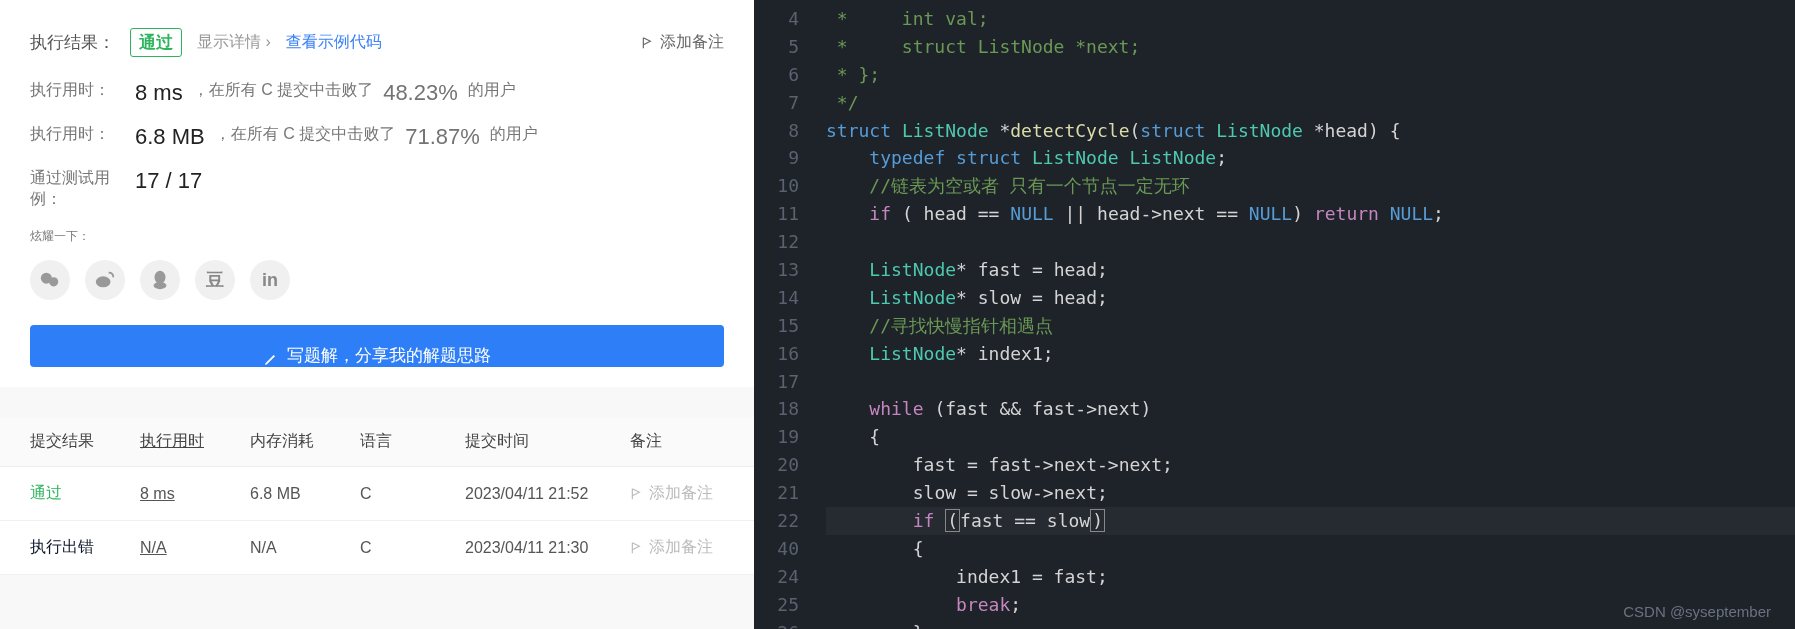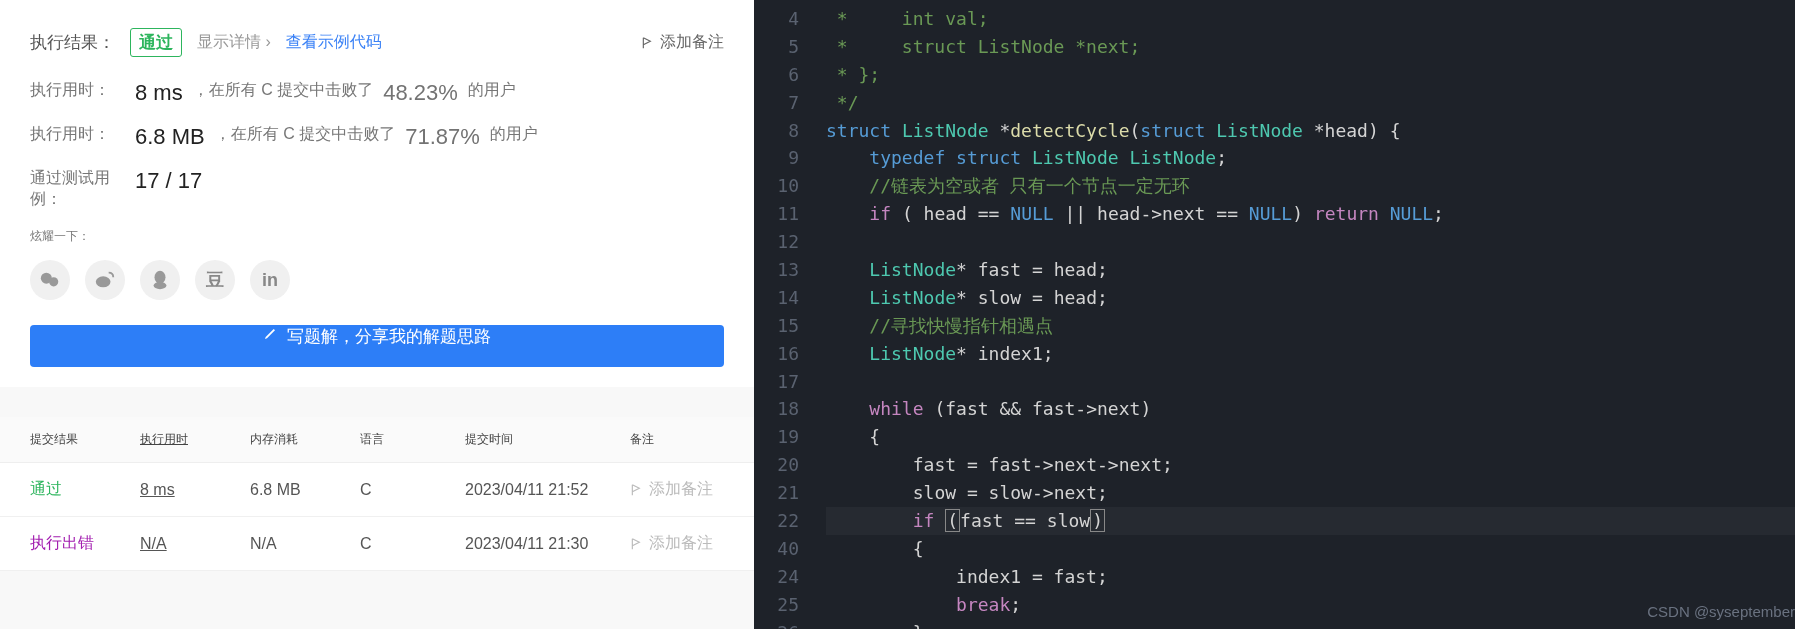--- a/index.html
+++ b/index.html
@@ -15,53 +15,53 @@
 .add-note-top { margin-left: auto; color: #666; font-size: 16px; cursor: pointer; display: flex; align-items: center; gap: 5px; }
 .flag-icon { width: 14px; height: 14px; }
 .metric-row { display: flex; align-items: flex-start; gap: 10px; margin-bottom: 18px; color: #555; font-size: 16px; }
 .metric-label { width: 95px; color: #777; }
 .metric-value { font-size: 22px; font-weight: 500; color: #222; }
 .metric-desc { color: #777; font-size: 16px; }
 .metric-percent { font-size: 22px; color: #737373; font-weight: 500; }
 .share-label { color: #777; font-size: 12px; margin-bottom: 15px; }
 .share-icons { display: flex; gap: 15px; margin-bottom: 25px; }
 .share-icon { width: 40px; height: 40px; border-radius: 50%; background: #f0f0f0; display: flex; align-items: center; justify-content: center; cursor: pointer; color: #888; font-size: 18px; }
-.write-btn { width: 100%; height: 42px; background: #2d7ef7; color: #fff; border: none; border-radius: 4px; font-size: 17px; cursor: pointer; display: flex; align-items: flex-start; justify-content: center; gap: 8px; }
+.write-btn { width: 100%; height: 42px; background: #2d7ef7; color: #fff; border: none; border-radius: 4px; font-size: 17px; cursor: pointer; display: flex; align-items: flex-end; justify-content: center; gap: 8px; }
 .pencil-icon { width: 16px; height: 16px; }
 .sub-table { background: #fff; margin-top: 30px; }
-.sub-header { display: flex; padding: 14px 30px; background: #fafafa; font-size: 12px; color: #444; font-weight: 500; border-bottom: 1px solid #eee; }
+.sub-header { display: flex; padding: 14px 30px; background: #fafafa; font-size: 16px; color: #444; font-weight: 500; border-bottom: 1px solid #eee; }
 .sub-row { display: flex; padding: 16px 30px; font-size: 16px; border-bottom: 1px solid #f0f0f0; align-items: center; }
 .col-result { width: 110px; }
 .col-time { width: 110px; text-decoration: underline; }
 .col-mem { width: 110px; }
 .col-lang { width: 105px; }
 .col-date { width: 165px; }
 .col-note { flex: 1; }
 .status-pass-link { color: #2db55d; cursor: pointer; }
-.status-error-link { color: #a21caf; cursor: pointer; }
+.status-error-link { color: #0f172a; cursor: pointer; }
 .cell-text { color: #555; }
 .add-note-cell { color: #bbb; cursor: pointer; display: flex; align-items: center; gap: 5px; }
 .right-panel { flex: 1; background: #1e2229; height: 629px; font-family: "Consolas", "Monaco", monospace; font-size: 18px; line-height: 1.55; position: relative; }
 .code-area { display: flex; height: 100%; overflow: hidden; }
 .gutter { width: 60px; background: #1e2229; color: #5a6270; text-align: right; padding: 5px 15px 0 0; user-select: none; }
 .gutter div { height: 27.9px; }
 .code-content { flex: 1; padding: 5px 0 0 12px; color: #d4d4d4; white-space: pre; }
 .code-line { height: 27.9px; }
 .kw { color: #569cd6; }
 .type { color: #4ec9b0; }
 .ident { color: #d4d4d4; }
 .func { color: #dcdcaa; }
 .op { color: #d4d4d4; }
 .const { color: #569cd6; }
 .comment { color: #6a9955; }
 .paren { color: #d4d4d4; }
 .ctrl { color: #c586c0; }
 .highlight-line { background: rgba(255,255,255,0.04); }
 .cursor { border: 1px solid #888; padding: 0 1px; }
-.watermark { position: absolute; bottom: 6px; right: 0; color: #6a7280; font-size: 15px; font-family: sans-serif; }
+.watermark { position: absolute; bottom: 6px; right: 24px; color: #6a7280; font-size: 15px; font-family: sans-serif; }
 </style>
 </head>
 <body>
 
 <div class="left-panel">
   <div class="result-card">
     <div class="result-header">
       <span class="result-label">执行结果：</span>
       <span class="status-pass">通过</span>
       <span class="show-detail">显示详情</span>

